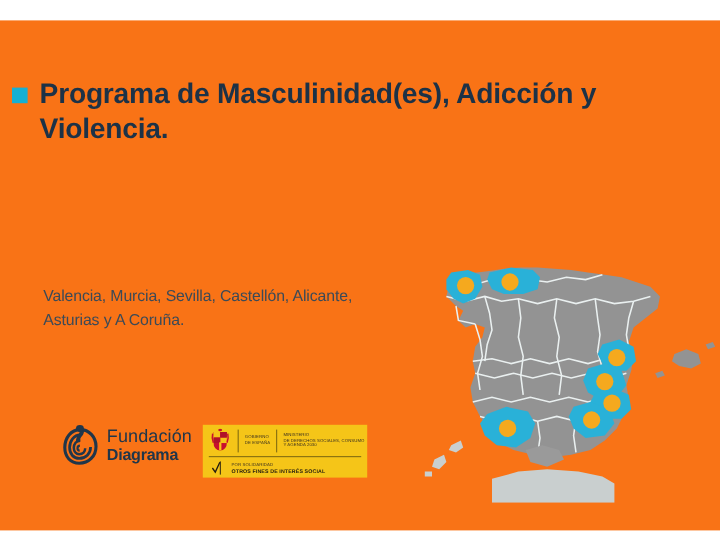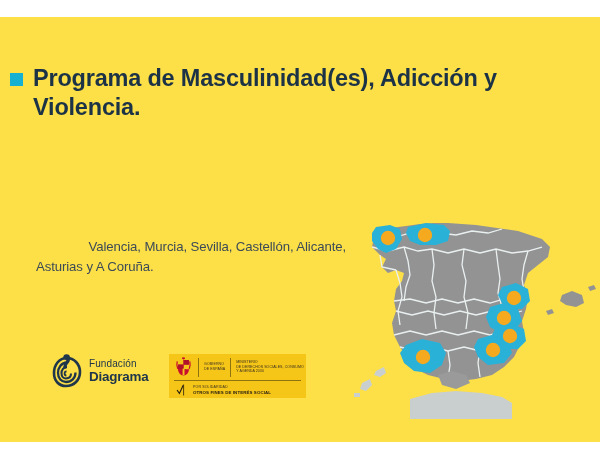--- a/index.html
+++ b/index.html
@@ -13,21 +13,21 @@
     overflow: hidden;
     font-family: "Liberation Sans", sans-serif;
   }
 
   #slide {
     position: absolute;
     left: 0;
     top: 17px;
     width: 600px;
     height: 425px;
-    background: #fde047;
+    background: #f97316;
     overflow: hidden;
   }
 
   
   .title-row {
     position: absolute;
     left: 10px;
     top: 47px;
     width: 570px;
     display: flex;
@@ -67,36 +67,36 @@
     position: absolute;
     left: 36px;
     top: 220px;
     width: 310px;
     font-size: 13.2px;
     line-height: 1.55;
     color: #3c4a57;
     text-align: right;
     letter-spacing: -0.1px;
   }
-  .body-text .l1 { display: block; text-align: right; }
+  .body-text .l1 { display: block; text-align: left; }
   .body-text .l2 { display: block; text-align: left; }
 
   
   .logo-diagrama {
     position: absolute;
     left: 52px;
     top: 337px;
     display: flex;
     align-items: center;
     gap: 6px;
   }
   .dg-mark { width: 31px; height: 34px; flex: none; }
   .dg-words { line-height: 1; }
   .dg-l1 {
-    font-size: 10px;
+    font-size: 15px;
     color: #20364a;
     letter-spacing: 0.1px;
     display: block;
   }
   .dg-l2 {
     font-size: 13.4px;
     font-weight: bold;
     color: #20364a;
     letter-spacing: -0.2px;
     display: block;

